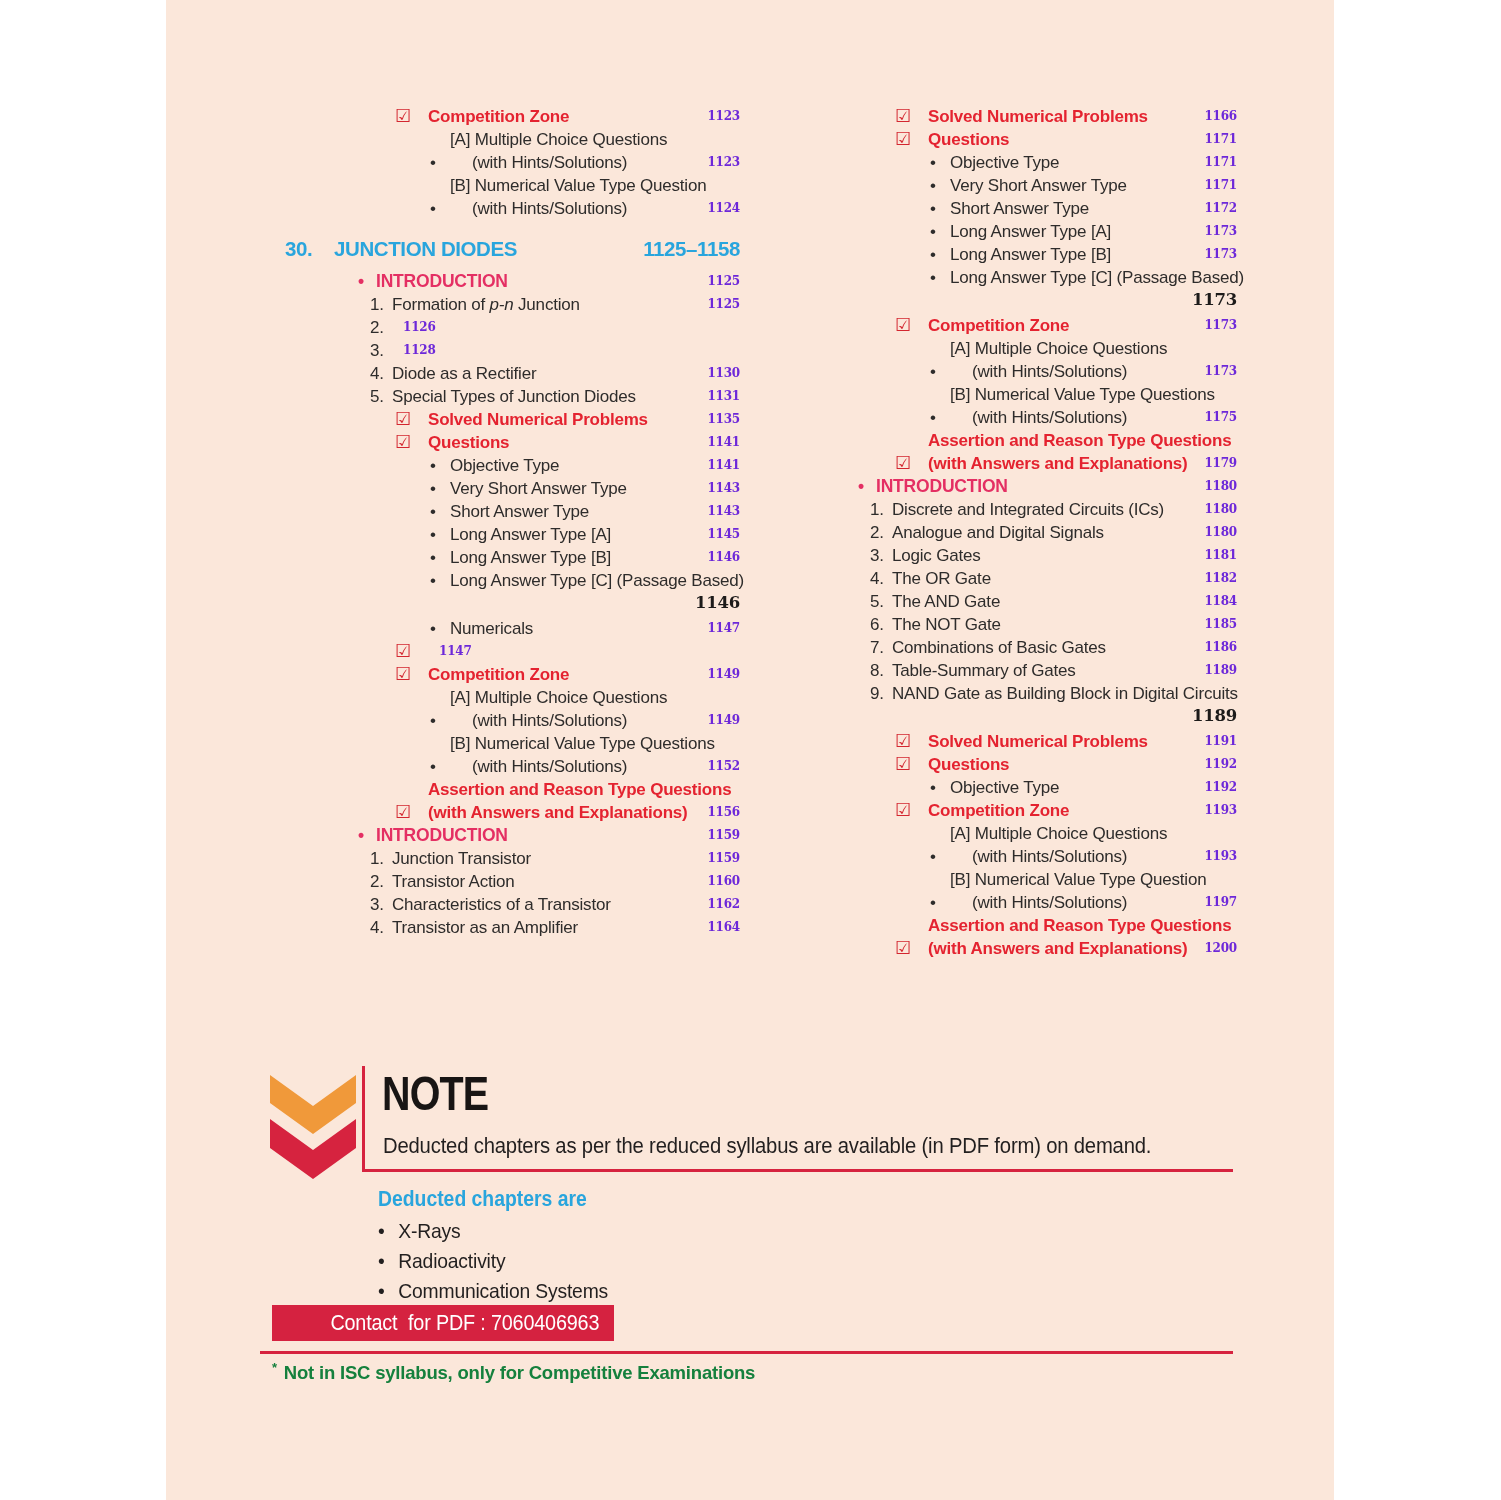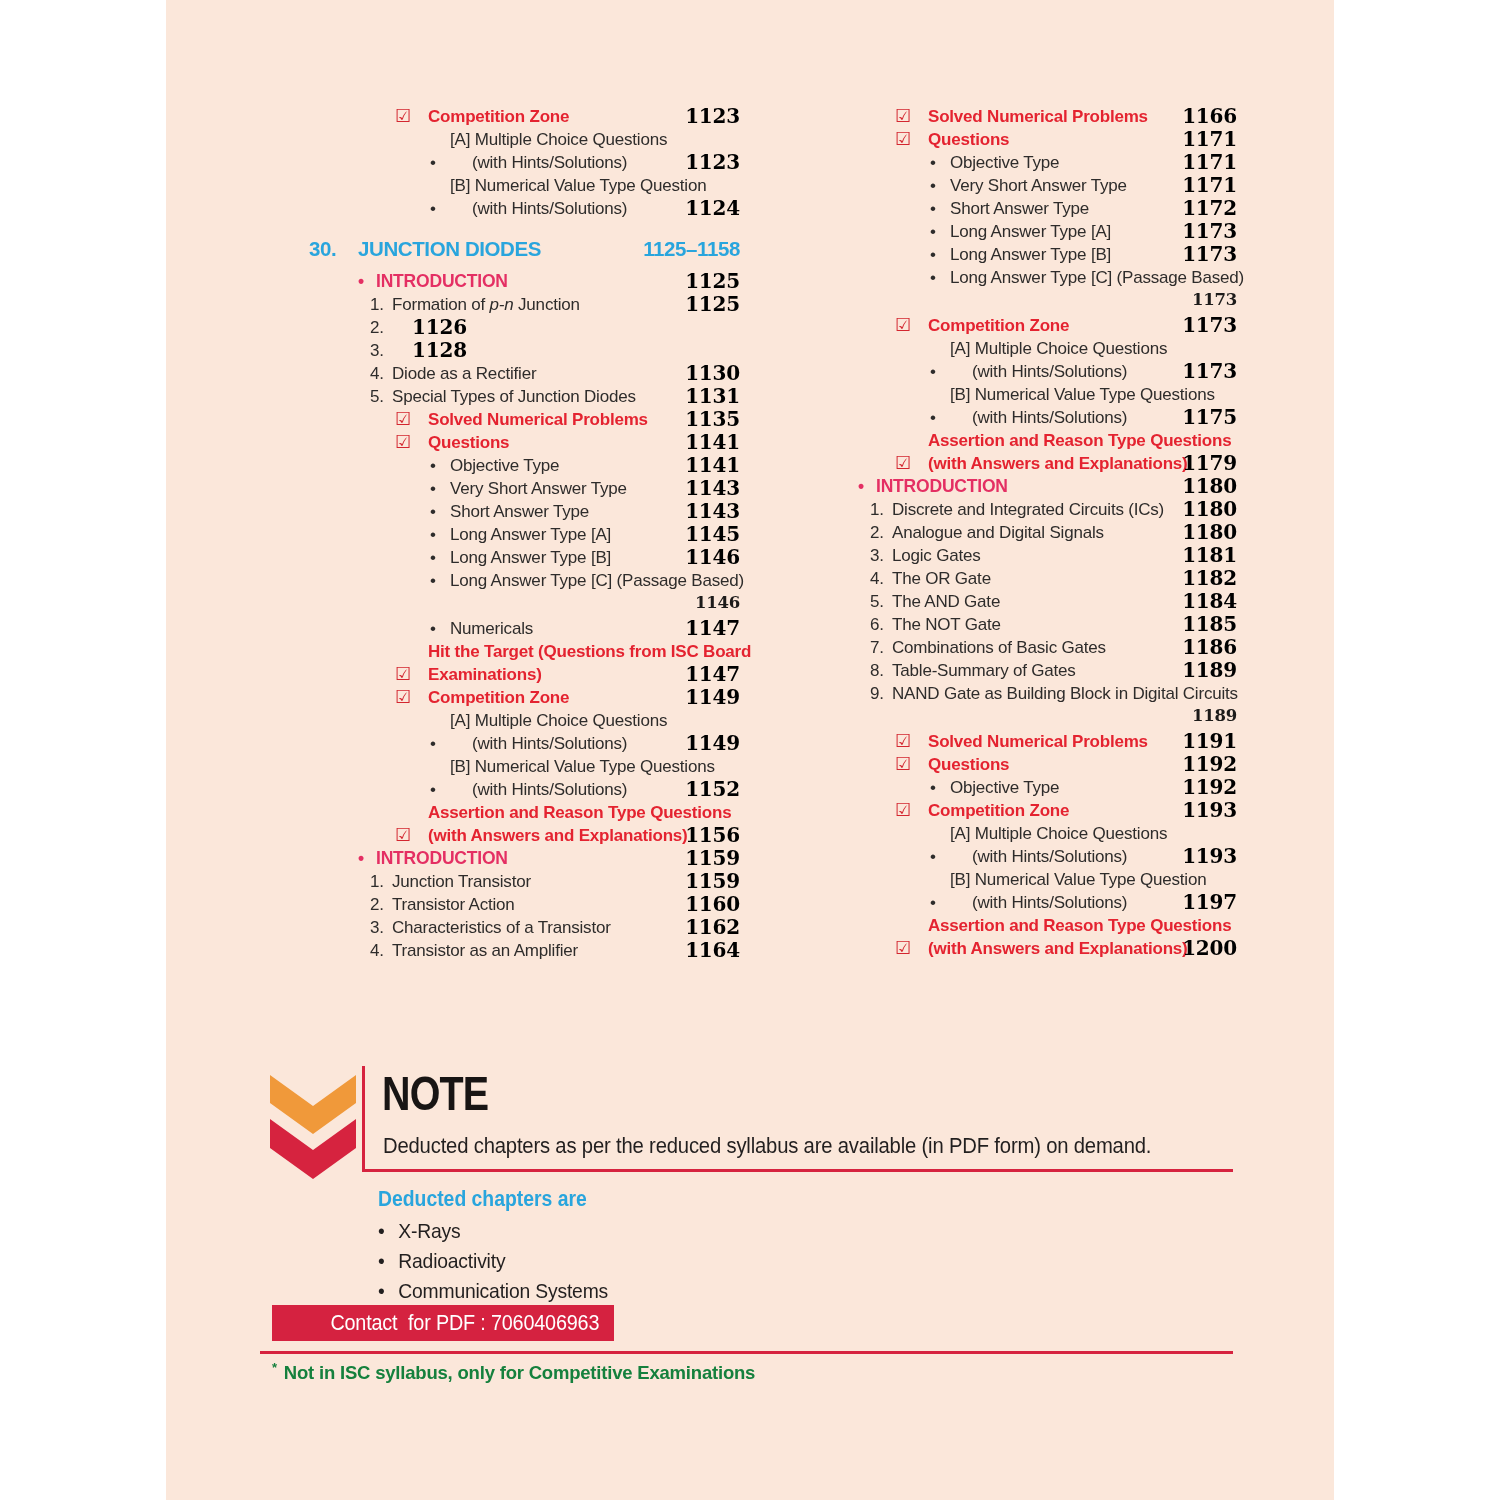--- a/index.html
+++ b/index.html
@@ -13,26 +13,26 @@
     background:#fbe7da;overflow:hidden;
   }
   
   .col{position:absolute;top:105px;font-size:17px;line-height:23px;color:#2e2c2b;letter-spacing:-0.2px;}
   .col-left{left:119px;width:455px;}
   .col-right{left:619px;width:452px;}
   .row{display:flex;align-items:flex-end;}
   .ln{white-space:nowrap;}
   .content{flex:1;min-width:0;}
   .pg{
-    flex-shrink:0;margin-left:20px;text-align:right;
-    font-family:"DejaVu Serif", serif;font-weight:bold;font-size:20px;color:#000000;
+    flex-shrink:0;margin-left:11px;text-align:right;
+    font-family:"DejaVu Serif", serif;font-weight:bold;font-size:12px;color:#6d28d9;
   }
   .pgline{text-align:right;font-family:"DejaVu Serif", serif;font-weight:bold;font-size:16.5px;color:#1d1b1a;line-height:22px;margin-bottom:3px;}
   
-  .r-chapter{margin-top:15px;margin-bottom:7px;line-height:28px;color:#29a5dd;font-weight:bold;font-size:20.5px;letter-spacing:-0.4px;margin-left:24px;}
+  .r-chapter{margin-top:15px;margin-bottom:7px;line-height:28px;color:#29a5dd;font-weight:bold;font-size:20.5px;letter-spacing:-0.4px;}
   .ch-num{flex-shrink:0;width:49px;}
   .ch-title{flex:1;white-space:nowrap;}
   .ch-pages{flex-shrink:0;text-align:right;}
   .ch-sup{font-size:13px;vertical-align:super;line-height:0;}
   
   .r-intro{padding-left:73px;color:#e42f63;font-weight:bold;font-size:17.5px;}
   .intro-dot{flex-shrink:0;width:18px;}
   .intro-label{flex:1;white-space:nowrap;letter-spacing:-0.2px;}
   
   .r-num{padding-left:85px;}
@@ -245,24 +245,20 @@
           <span class="b-dot">•</span>
           <div class="content">
             <div class="ln">Numericals</div>
           </div>
           <span class="pg">1147</span>
         </div>
       </div>
       <div>
         <div class="row r-red">
           <span class="cbx">☑</span>
-          <div class="content">
-            <div class="ln">Hit the Target (Questions from ISC Board</div>
-            <div class="ln">Examinations)</div>
-          </div>
           <span class="pg">1147</span>
         </div>
       </div>
       <div>
         <div class="row r-red">
           <span class="cbx">☑</span>
           <div class="content">
             <div class="ln">Competition Zone</div>
           </div>
           <span class="pg">1149</span>

